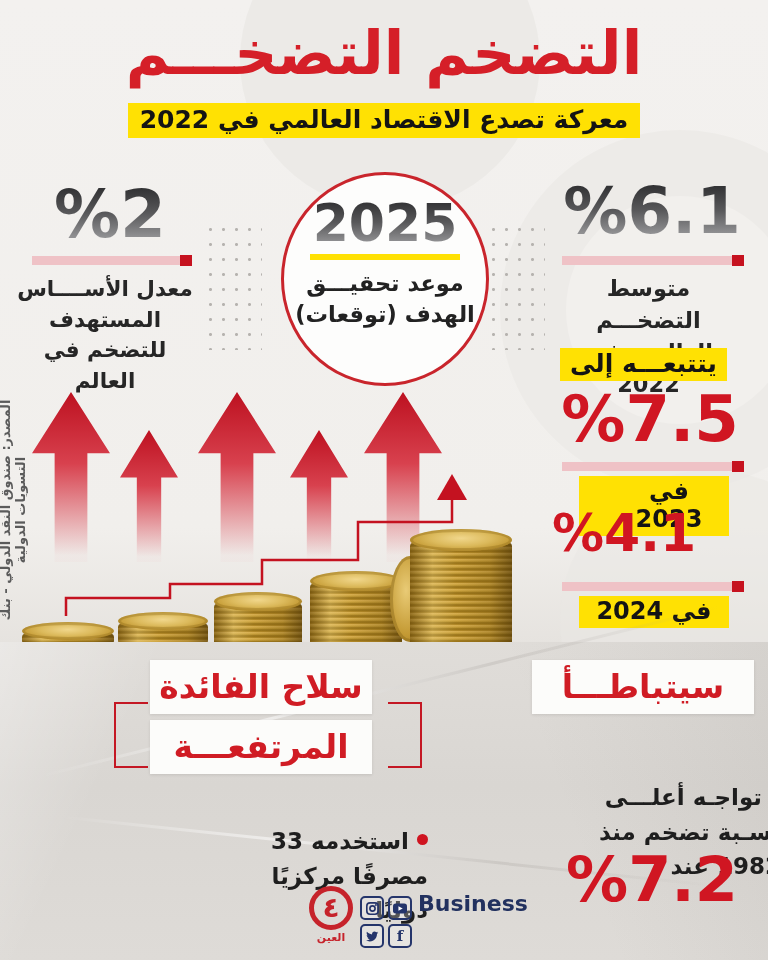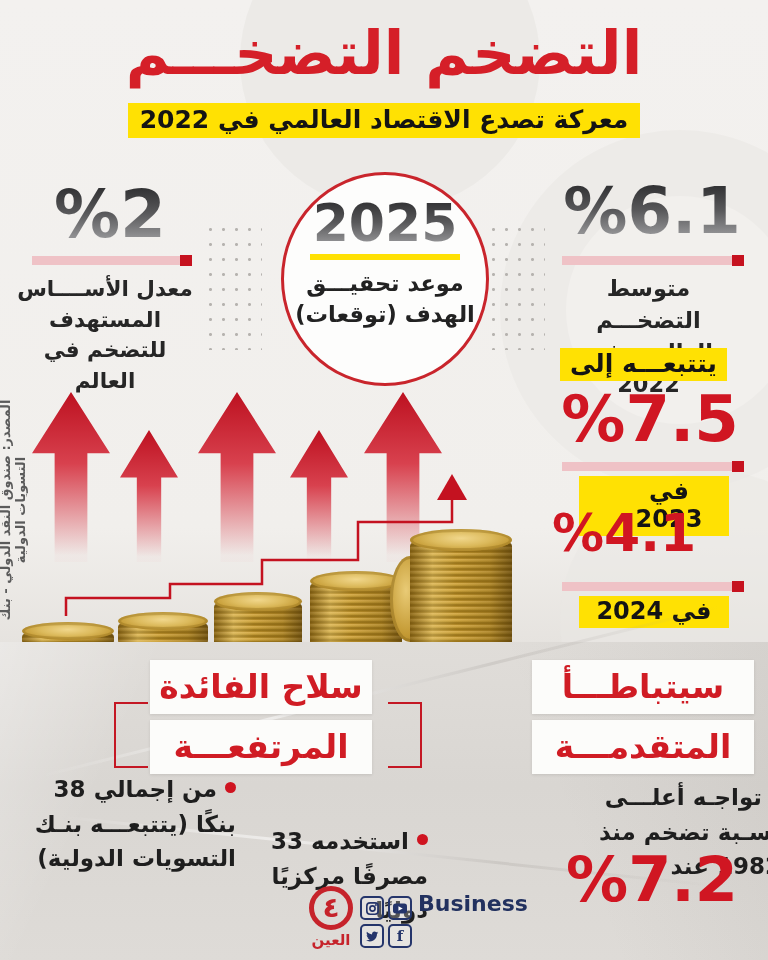--- a/index.html
+++ b/index.html
@@ -99,21 +99,21 @@
   .bullet .dot{display:inline-block;width:11px;height:11px;border-radius:50%;background:#cf1420;
     margin-left:8px;vertical-align:4px;}
 
   .big72{left:538px;top:843px;width:228px;text-align:center;font-size:62px;}
 
   
   .alain-logo{left:300px;top:886px;width:62px;text-align:center;}
   .alain-ring{width:44px;height:44px;border:5px solid #c6232b;border-radius:50%;margin:0 auto;
     display:flex;align-items:center;justify-content:center;}
   .alain-ring span{font-size:28px;font-weight:800;color:#c6232b;line-height:1;}
-  .alain-ar{font-size:15px;font-weight:800;color:#c6232b;margin-top:1px;}
+  .alain-ar{font-size:11px;font-weight:800;color:#c6232b;margin-top:1px;}
   .social{left:360px;top:896px;display:grid;grid-template-columns:24px 24px;grid-gap:4px;direction:ltr;}
   .social .icon{width:24px;height:24px;border:2px solid #25356b;border-radius:5px;
     display:flex;align-items:center;justify-content:center;background:rgba(255,255,255,.25);}
   .social .icon svg{display:block;}
   .social .fb{font-size:15px;font-weight:800;color:#25356b;font-family:"DejaVu Serif",serif;}
   .brand-text{left:418px;top:892px;direction:ltr;text-align:left;color:#22315f;line-height:1.05;}
   .brand-name{font-size:31px;font-weight:800;}
   .brand-sub{font-size:22px;font-weight:700;}
 </style>
 </head>
@@ -218,29 +218,23 @@
   <div class="bracket open-left" style="left:388px;top:702px;" data-name="decorative-bracket-right"></div>
   <div class="hdr-block" style="left:150px;top:660px;" data-name="high-interest-title-block-1">
     <span data-name="high-interest-title-line1">سلاح الفائدة</span>
   </div>
   <div class="hdr-block" style="left:150px;top:720px;" data-name="high-interest-title-block-2">
     <span data-name="high-interest-title-line2">المرتفعـــة</span>
   </div>
   <div class="bullet" style="left:226px;top:824px;width:202px;" data-name="high-interest-bullet-banks">
     <span class="dot" data-name="bullet-dot-icon"></span><span data-name="bullet-text">استخدمه 33 مصرفًا مركزيًا دوليًا</span>
   </div>
-  <div class="bullet" style="left:10px;top:772px;width:226px;" data-name="high-interest-bullet-total">
-    <span class="dot" data-name="bullet-dot-icon"></span><span data-name="bullet-text">من إجمالي 38 بنكًا (يتتبعـــه بنـك التسويات الدولية)</span>
-  </div>
 
   <div class="hdr-block" style="left:532px;top:660px;" data-name="advanced-econ-title-block-1">
     <span data-name="advanced-econ-title-line1">سيتباطـــأ</span>
-  </div>
-  <div class="hdr-block" style="left:532px;top:720px;" data-name="advanced-econ-title-block-2">
-    <span data-name="advanced-econ-title-line2">المتقدمـــة</span>
   </div>
   <div class="bullet" style="left:539px;top:780px;width:242px;" data-name="advanced-econ-bullet">
     <span class="dot" data-name="bullet-dot-icon"></span><span data-name="bullet-text">تواجـه أعلـــى نسـبة تضخم منذ 1982 عند</span>
   </div>
   <div class="abs num-red big72" data-name="inflation-1982-value">%7.2</div>
 
   <div class="abs alain-logo" data-name="alain-logo">
     <div class="alain-ring" data-name="alain-logo-icon">
       <span data-name="alain-logo-glyph">٤</span>
     </div>

